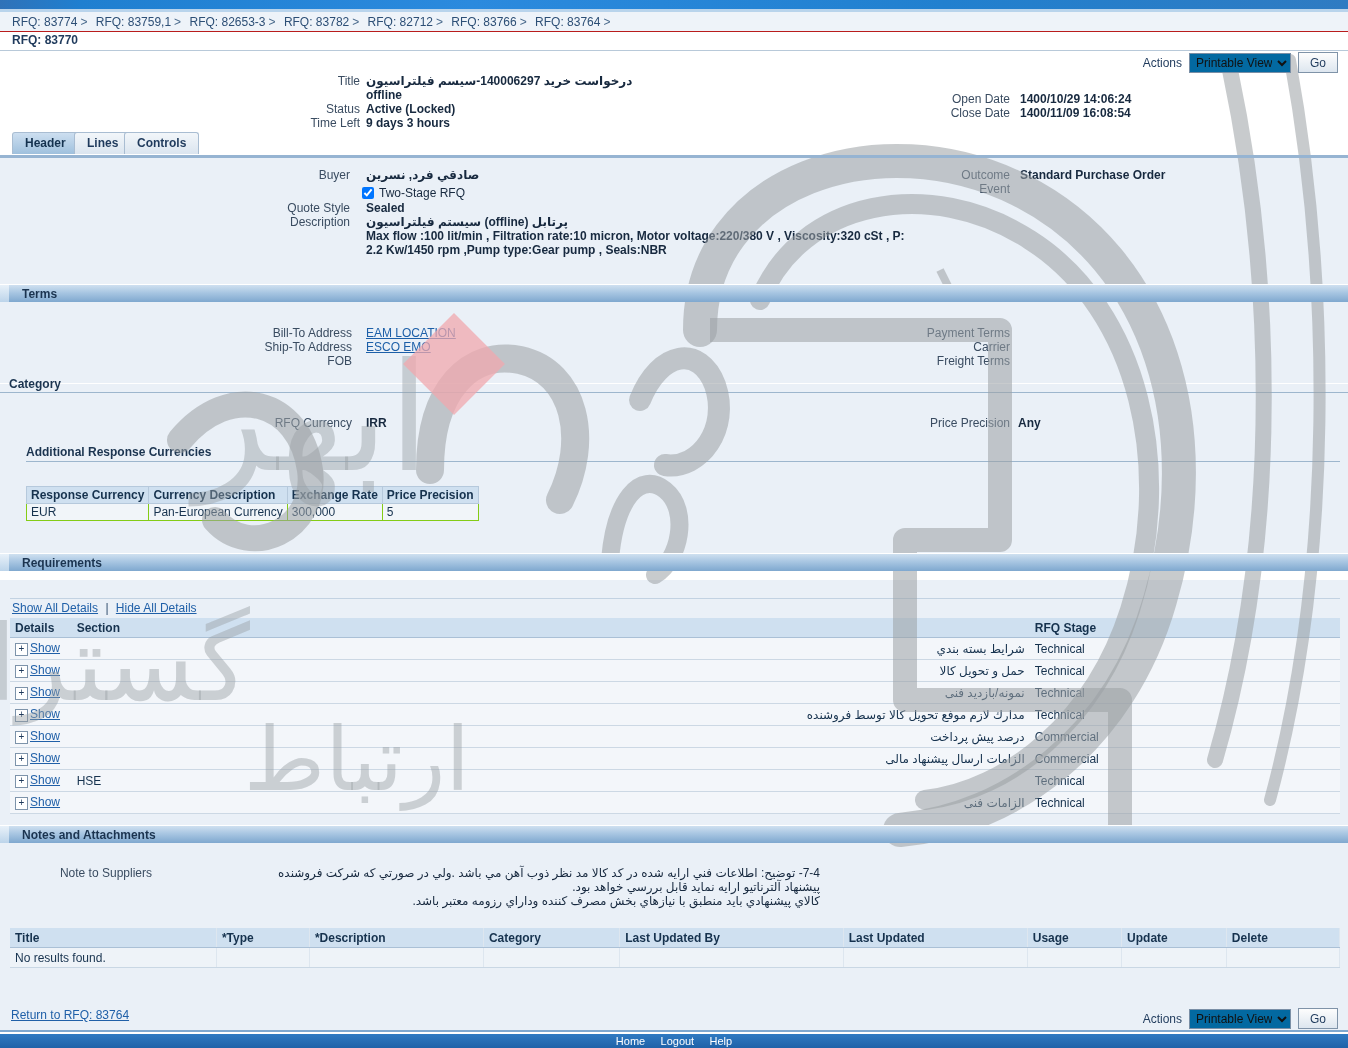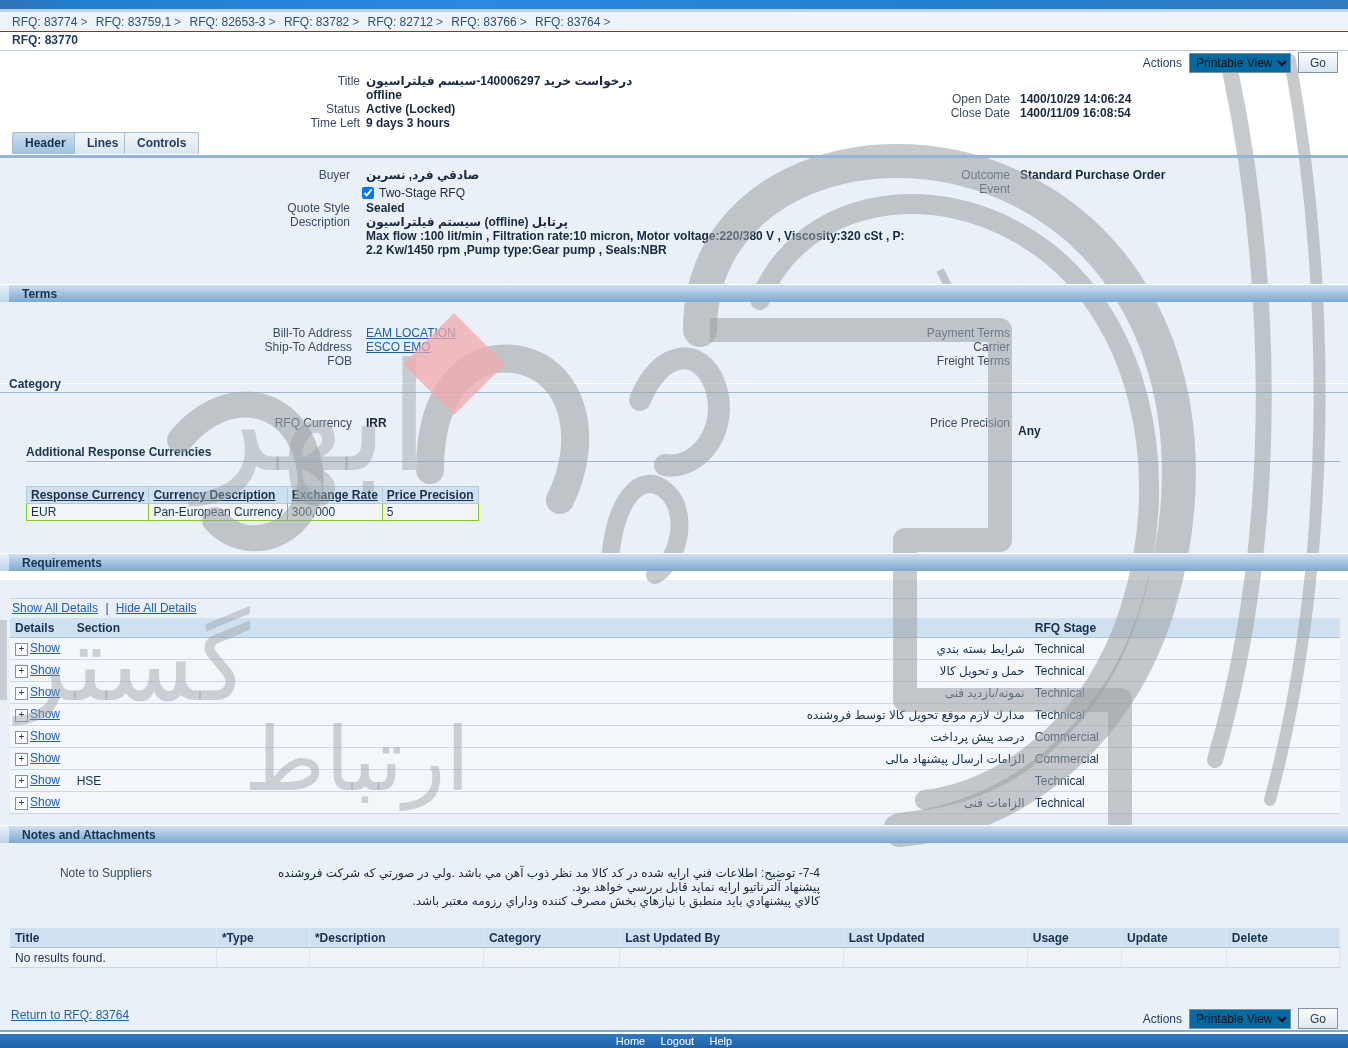--- a/index.html
+++ b/index.html
@@ -119,21 +119,20 @@
 
   
   .panel{position:absolute;left:0;width:1348px;background:#eaf0f7;z-index:10;}
 
   
   table.dt{border-collapse:collapse;font-size:12px;}
   table.dt th{
     background:#cfe0f0;color:#16324e;font-weight:bold;
     text-align:left;padding:1px 4px;border:1px solid #b6c9dc;
     white-space:nowrap;
-    text-decoration:underline;
   }
   table.dt td{
     padding:1px 4px;border:1px solid #84cc16;background:#f1f5f9;
     white-space:nowrap;color:#16324e;
   }
 
   
   .reqtbl{
     position:absolute;left:10px;width:1330px;border-collapse:collapse;
     font-size:12px;z-index:30;
@@ -325,21 +324,21 @@
   <div style="position:absolute;left:0;top:416px;width:1348px;z-index:30;">
     <div style="position:absolute;left:0;top:0;width:352px;text-align:right;">
       <div class="lbl">RFQ Currency</div>
     </div>
     <div style="position:absolute;left:366px;top:0;">
       <div class="val">IRR</div>
     </div>
     <div style="position:absolute;left:875px;top:0;width:135px;text-align:right;">
       <div class="lbl">Price Precision</div>
     </div>
-    <div style="position:absolute;left:1018px;top:8px;">
+    <div style="position:absolute;left:1018px;top:0;">
       <div class="val">Any</div>
     </div>
   </div>
 
   <div class="subhead" style="left:26px;top:445px;z-index:35;">Additional Response Currencies</div>
   <div class="thinline" style="left:26px;top:461px;width:1314px;z-index:34;"></div>
 
   <table class="dt" style="position:absolute;left:26px;top:486px;z-index:30;">
     <tbody>
         <tr>

